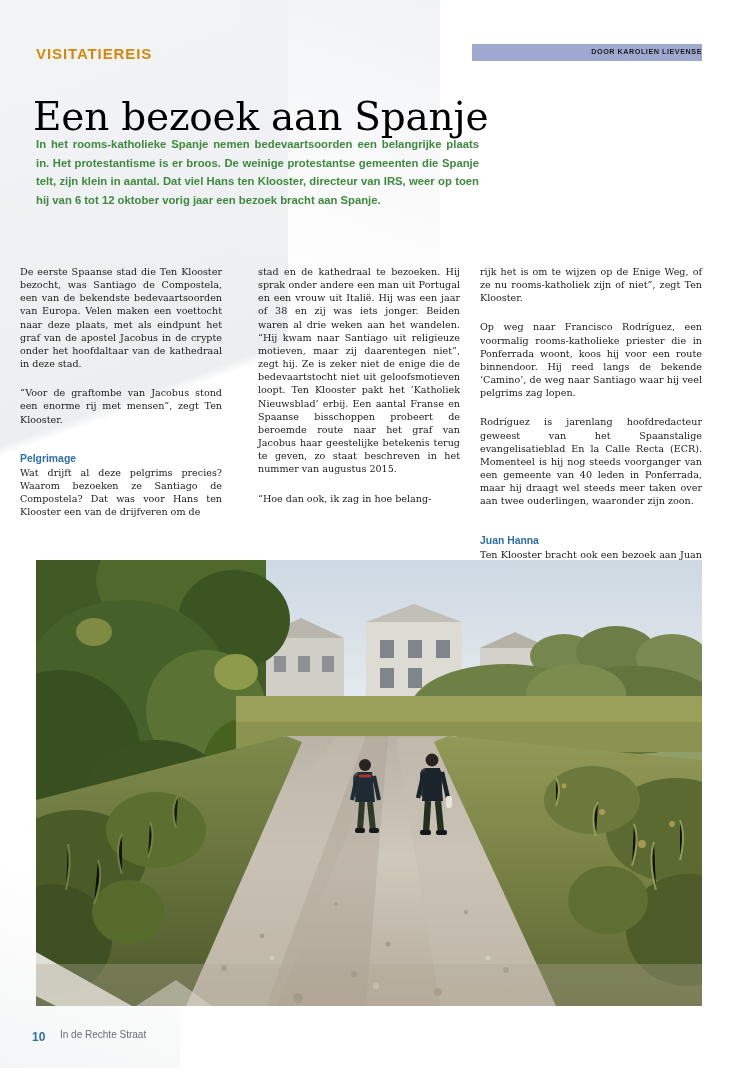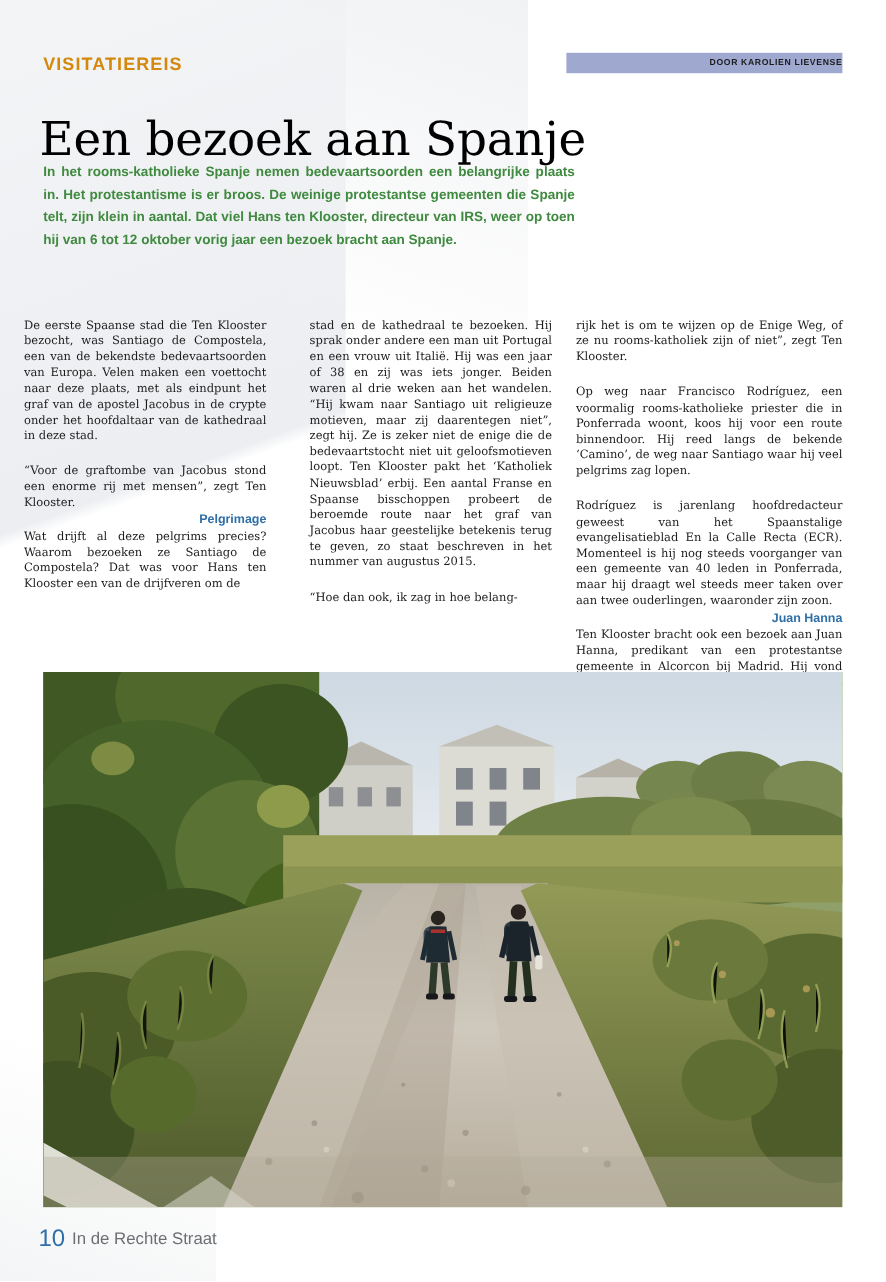--- a/index.html
+++ b/index.html
@@ -117,52 +117,52 @@
   .col p + p { margin-top: 16px; }
   .col-1 { left: 20px; }
   .col-2 { left: 258px; }
   .col-3 { left: 480px; width: 222px; }
 
   .subhead {
     font-family: "Liberation Sans", sans-serif;
     font-size: 10.4px;
     font-weight: bold;
     color: #2f6fa8;
-    margin-top: 1px;
+    margin-top: 26px;
     margin-bottom: 1px;
-    text-align: right;
+    text-align: left;
   }
 
   
   .photo {
     position: absolute;
     left: 36px;
     top: 560px;
     width: 666px;
     height: 446px;
     overflow: hidden;
     background: #8fa06a;
   }
   .photo svg { display: block; }
 
   
   .folio-num {
     position: absolute;
     left: 32px;
     bottom: 24px;
-    font-size: 20px;
-    font-weight: normal;
+    font-size: 12px;
+    font-weight: bold;
     color: #2f6fa8;
     font-family: "Liberation Sans", sans-serif;
   }
   .folio-text {
     position: absolute;
     left: 60px;
     bottom: 28px;
-    font-size: 14px;
+    font-size: 10px;
     color: #6b6f73;
     font-family: "Liberation Sans", sans-serif;
   }
 </style>
 </head>
 <body>
 
 <div class="page">
   <div class="corner-tint"></div>
   <div class="corner-tint2"></div>

